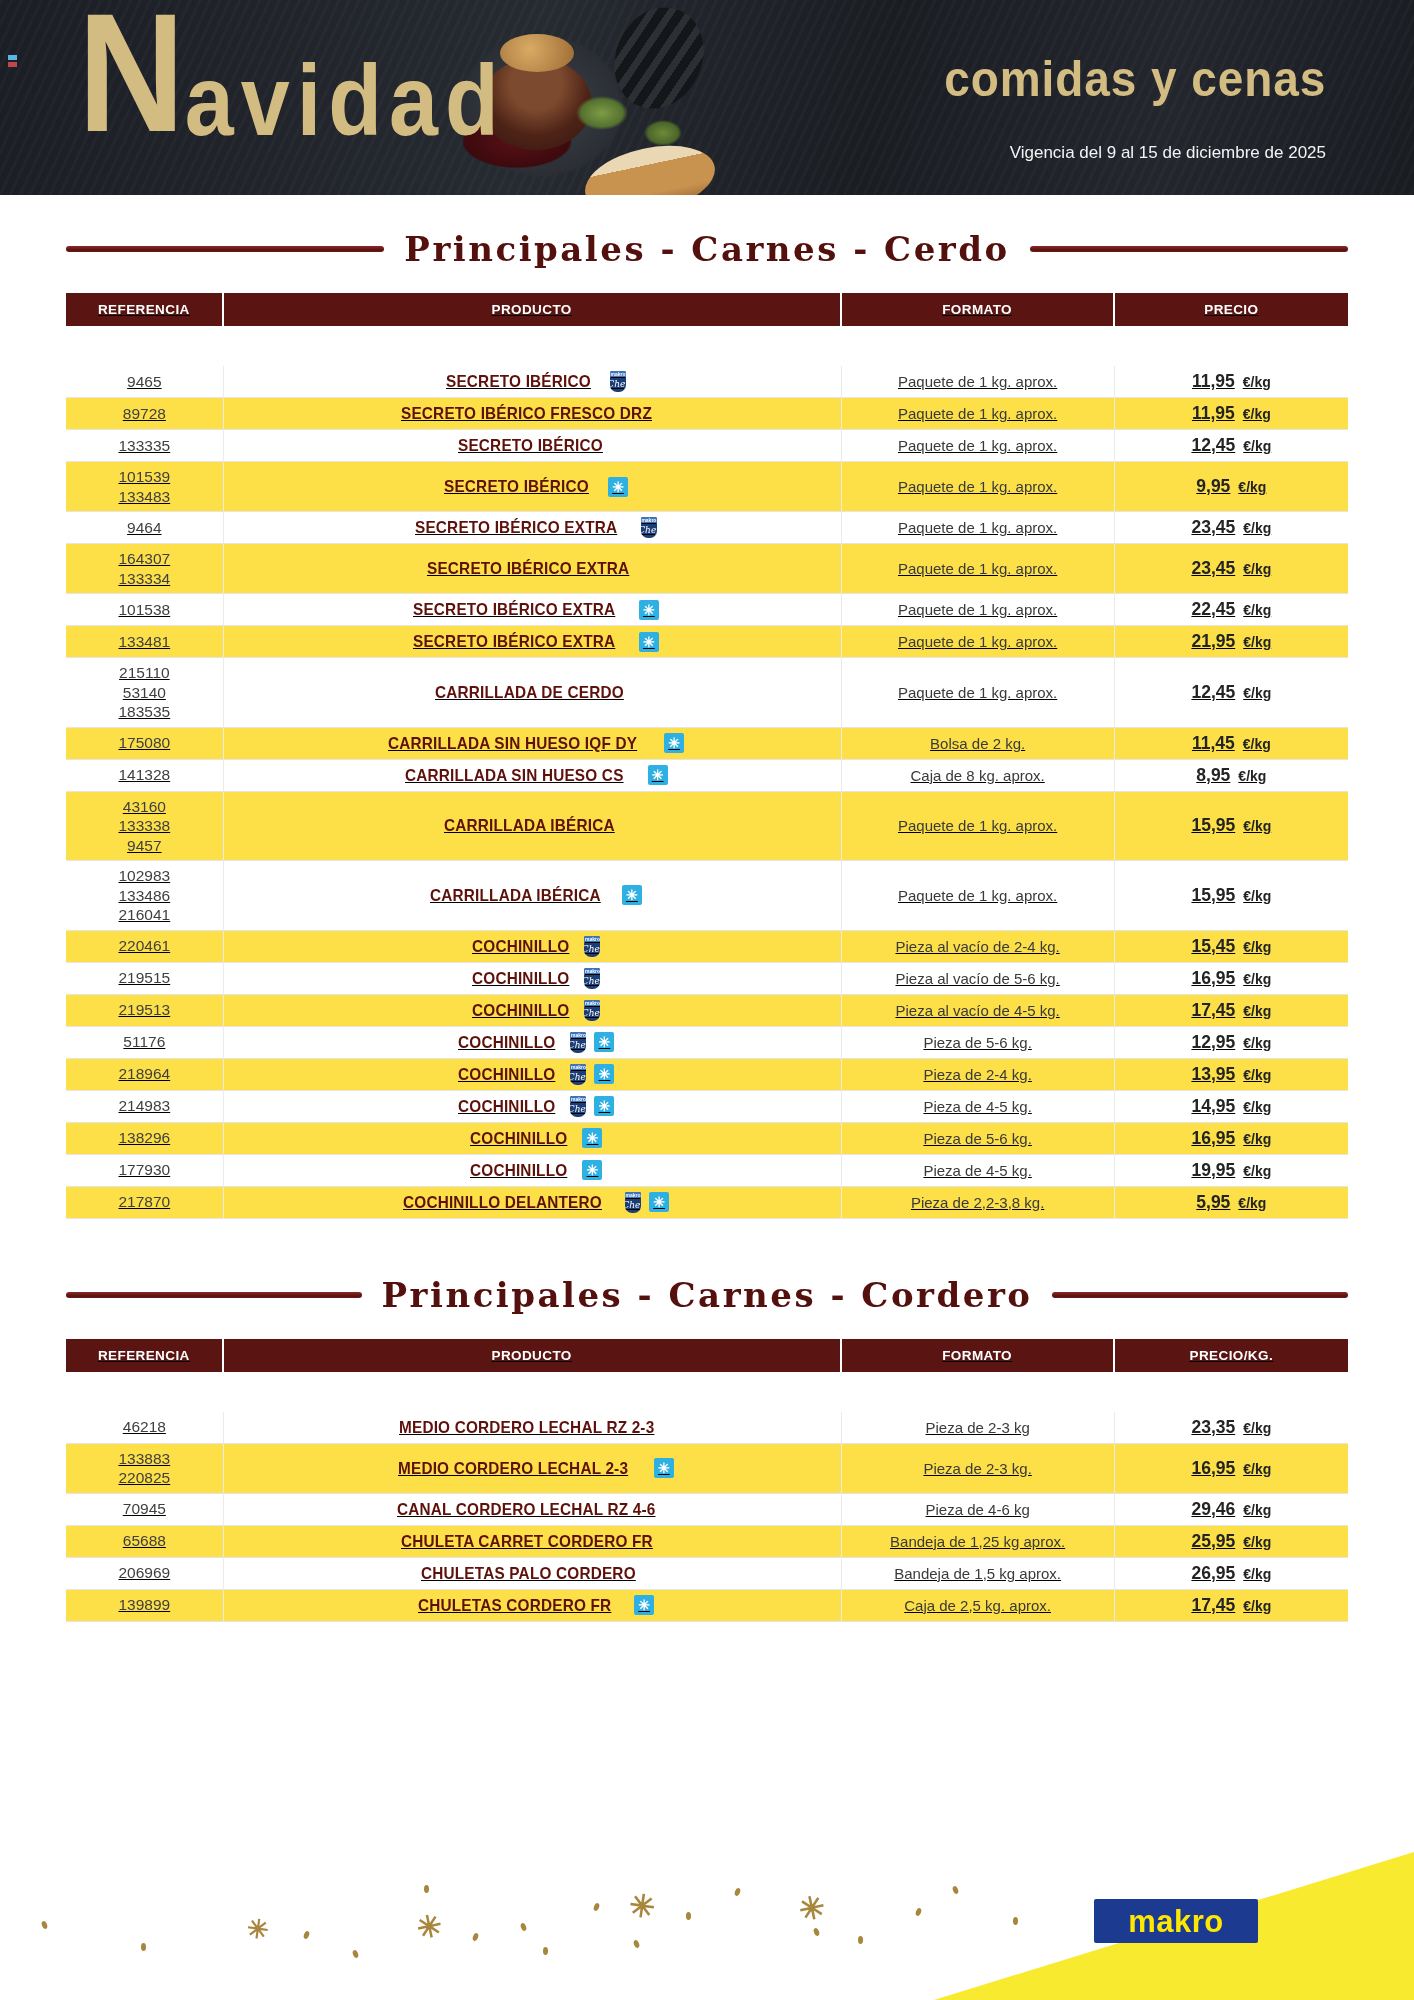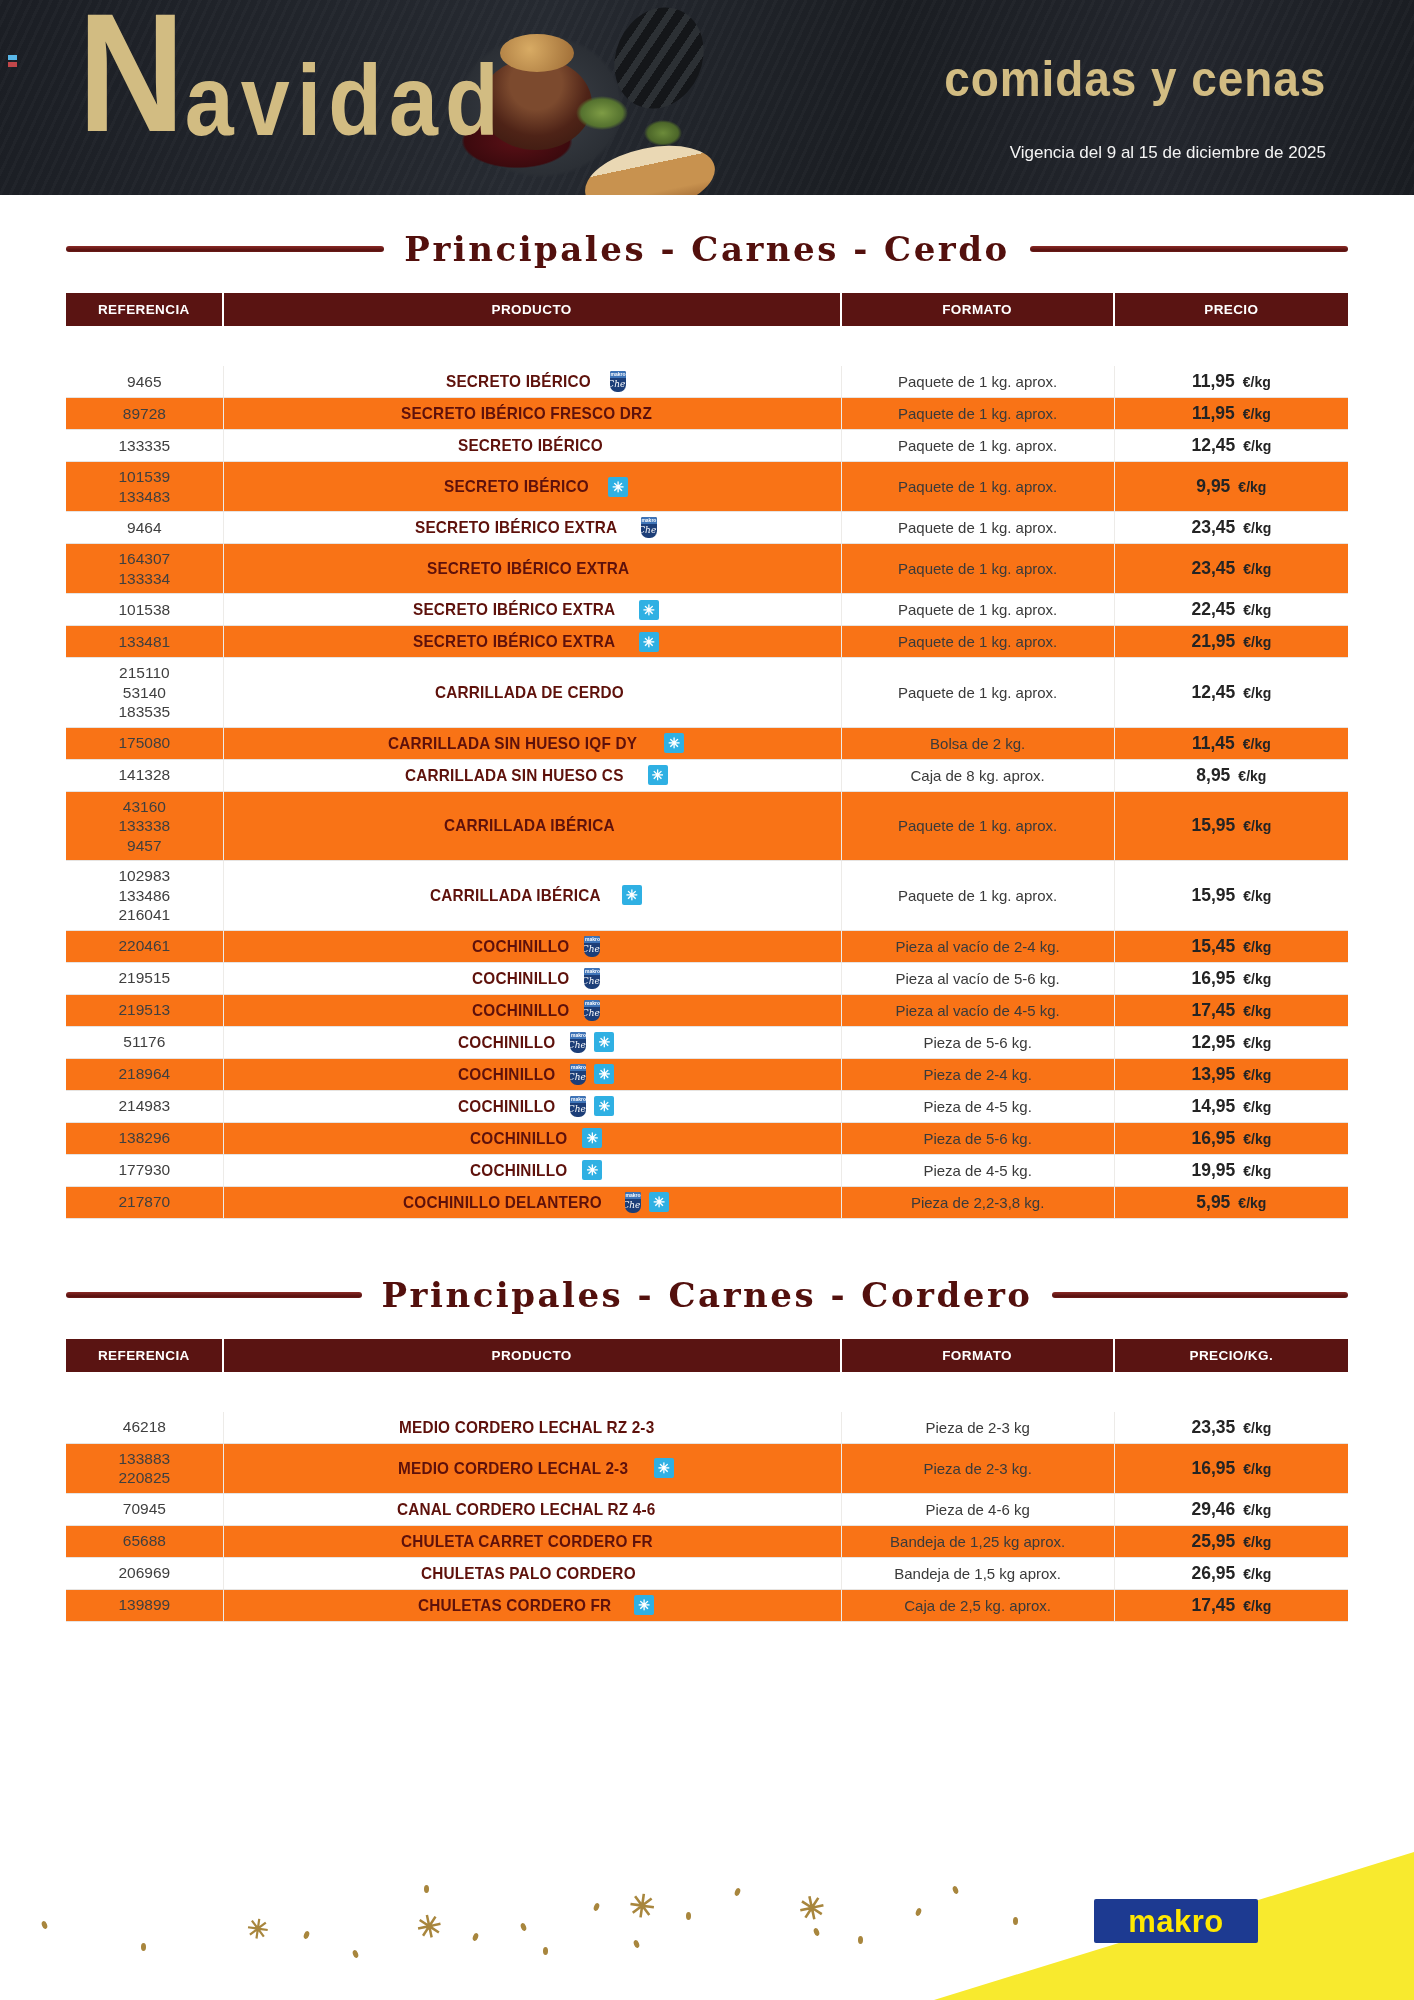--- a/index.html
+++ b/index.html
@@ -37,30 +37,30 @@
   
   .sections{position:relative;}
   .catalog-section{margin-top:34px;}
   .catalog-section + .catalog-section{margin-top:56px;}
   .sec-title{display:flex;align-items:center;gap:20px;margin:0 66px;}
   .sec-line{flex:1;height:6px;border-radius:3px;background:linear-gradient(180deg,#8a2a26 0%,#58110f 70%,#6d1c19 100%);}
   .sec-text{margin:0;font-family:"DejaVu Serif","Liberation Serif",serif;font-weight:bold;
     color:#53100d;font-size:34px;letter-spacing:2.5px;white-space:nowrap;}
 
   
-  .ptable{margin:24px 66px 0;}
+  .ptable{margin:24px 66px 0;text-decoration:underline;}
   .thead{display:flex;background:#5a1412;height:33px;}
   .th{color:#fff;font-size:13.5px;font-weight:bold;letter-spacing:.4px;
     display:flex;align-items:center;justify-content:center;border-right:2px solid #fff;box-sizing:border-box;}
   .th:last-child{border-right:none;}
   .col0{width:12.3%;}.col1{width:48.2%;}.col2{width:21.3%;}.col3{flex:1;}
   .tbody{border-bottom:1.6px solid #e7e4e1;}
   .tr{display:flex;background:#fff;border-top:1.6px solid #e7e4e1;}
   .tr:first-child{border-top:none;margin-top:40px;}
-  .tr.alt{background:#f97316;}
+  .tr.alt{background:#fde047;}
   .td{box-sizing:border-box;display:flex;flex-direction:column;justify-content:center;
     padding:5px 10px;border-right:1px solid #edebe8;}
   .td.col3{border-right:none;gap:8px;}
   .td.col0{align-items:center;}
   .ref-line{font-size:15.5px;color:#3f3f3f;line-height:19.5px;}
   .td.col1{flex-direction:row;align-items:center;justify-content:center;padding-left:18px;}
   .prod-name{display:inline-block;font-size:16.5px;font-weight:bold;color:#5e110b;
     letter-spacing:.2px;white-space:nowrap;transform:scaleX(.93);transform-origin:left center;}
   .td.col2{align-items:center;}
   .fmt{font-size:15px;color:#3a3a3a;text-align:center;line-height:19px;}

